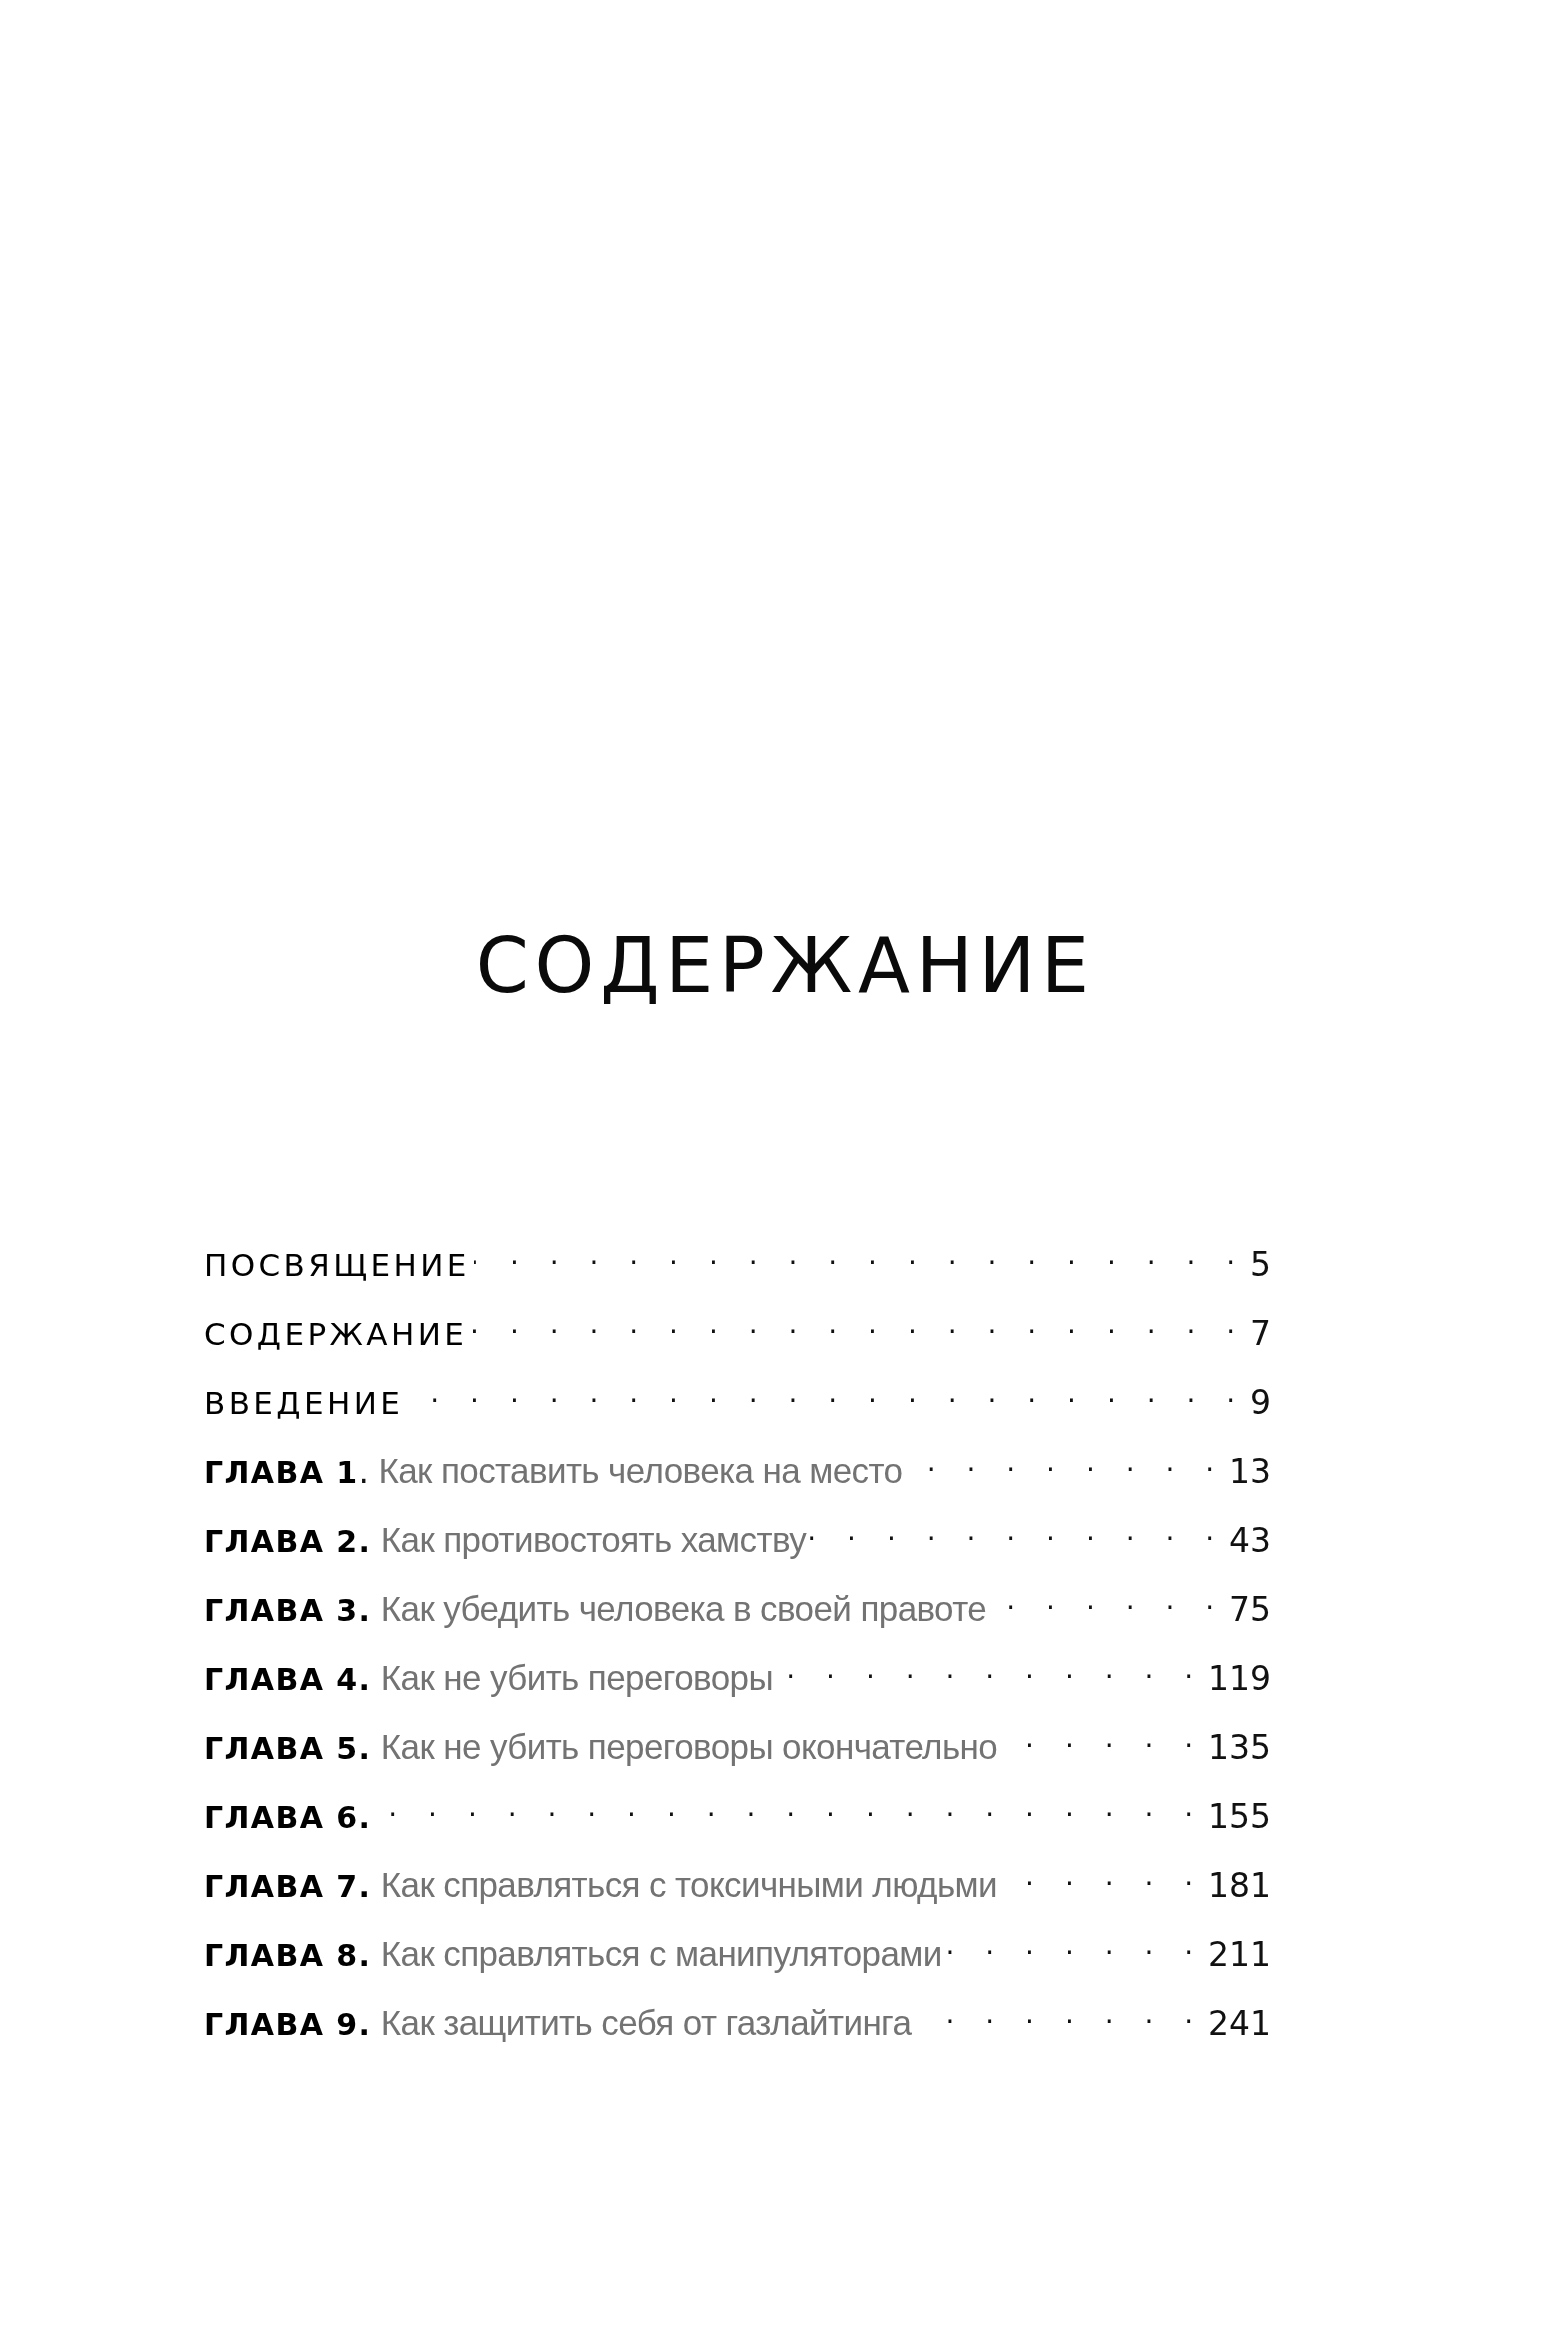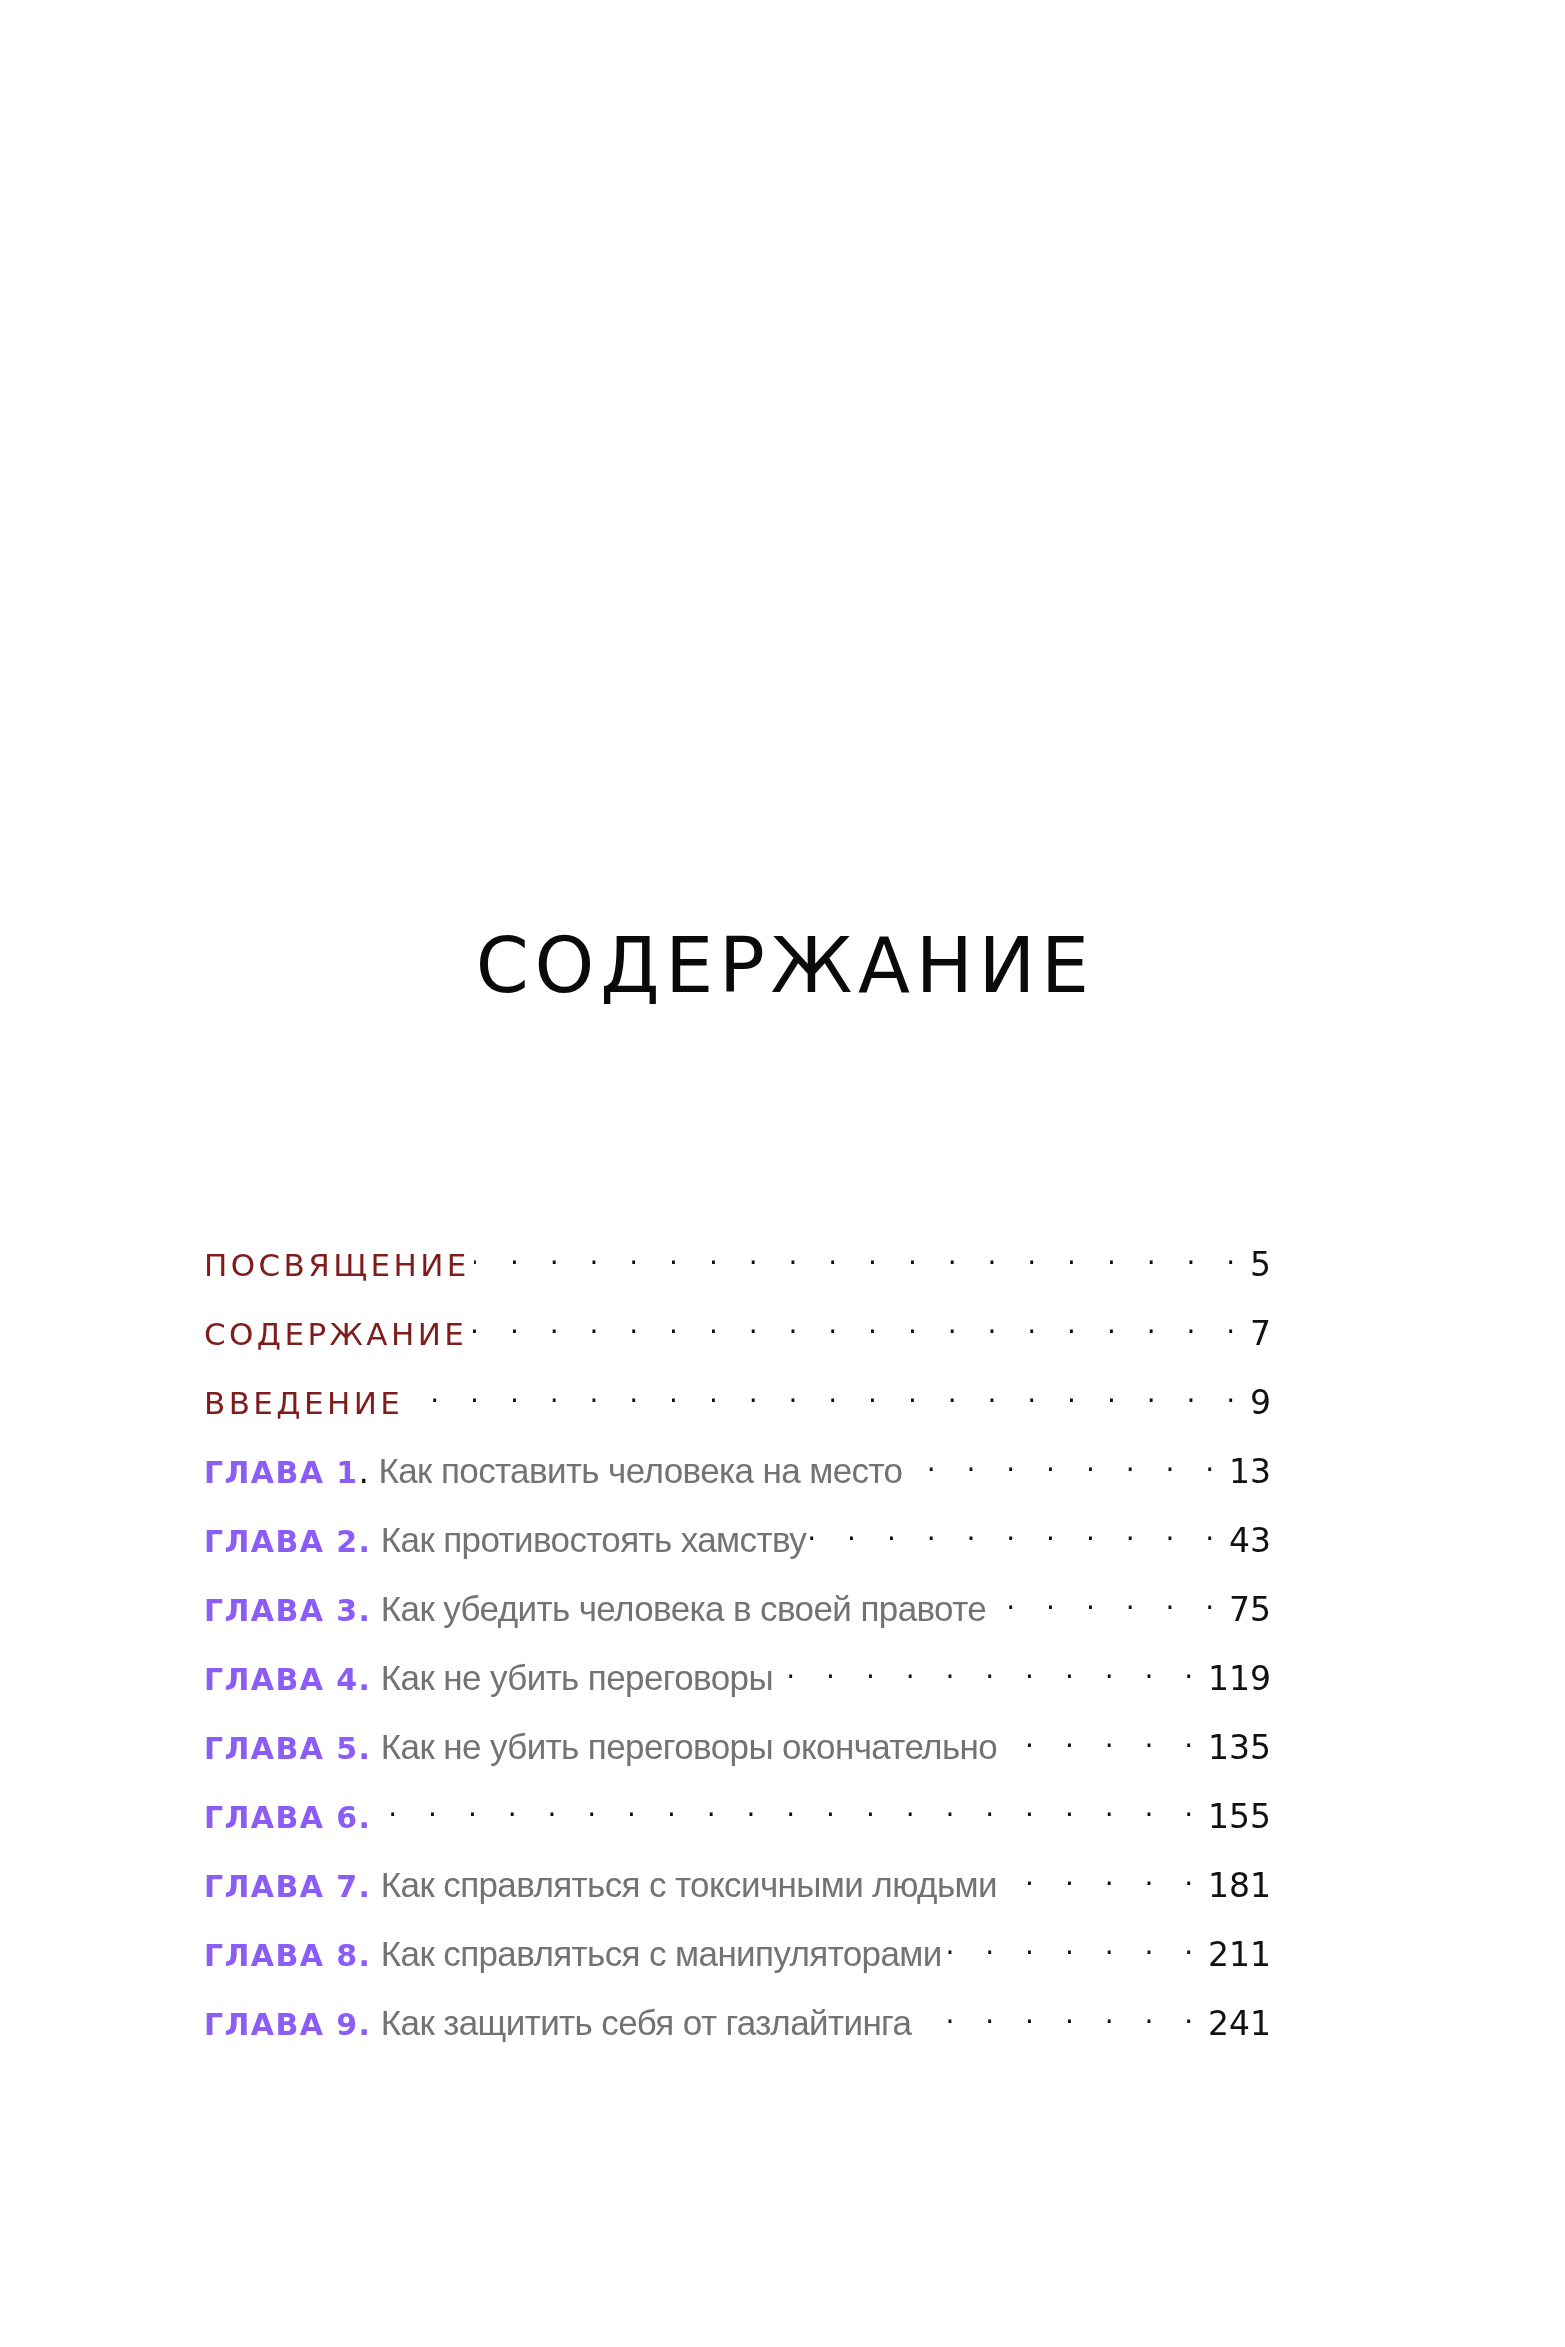--- a/index.html
+++ b/index.html
@@ -51,29 +51,29 @@
     height: 69px;
     font-size: 33px;
     line-height: 42px;
     white-space: nowrap;
   }
   .label-front {
     font-family: "DejaVu Sans", sans-serif;
     font-weight: normal;
     letter-spacing: 3.4px;
     font-size: 31px;
-    color: #7f1d1d;
+    color: #000000;
     flex: 0 0 auto;
   }
   .chap-prefix {
     font-family: "DejaVu Sans", sans-serif;
     font-weight: bold;
     font-size: 30px;
     letter-spacing: 1.4px;
-    color: #8b5cf6;
+    color: #000000;
     flex: 0 0 auto;
   }
   .chap-title {
     font-family: "Liberation Sans Narrow", "Liberation Sans", sans-serif;
     font-weight: normal;
     font-size: 35px;
     letter-spacing: -0.6px;
     color: #737373;
     flex: 0 0 auto;
     margin-left: 9.5px;

